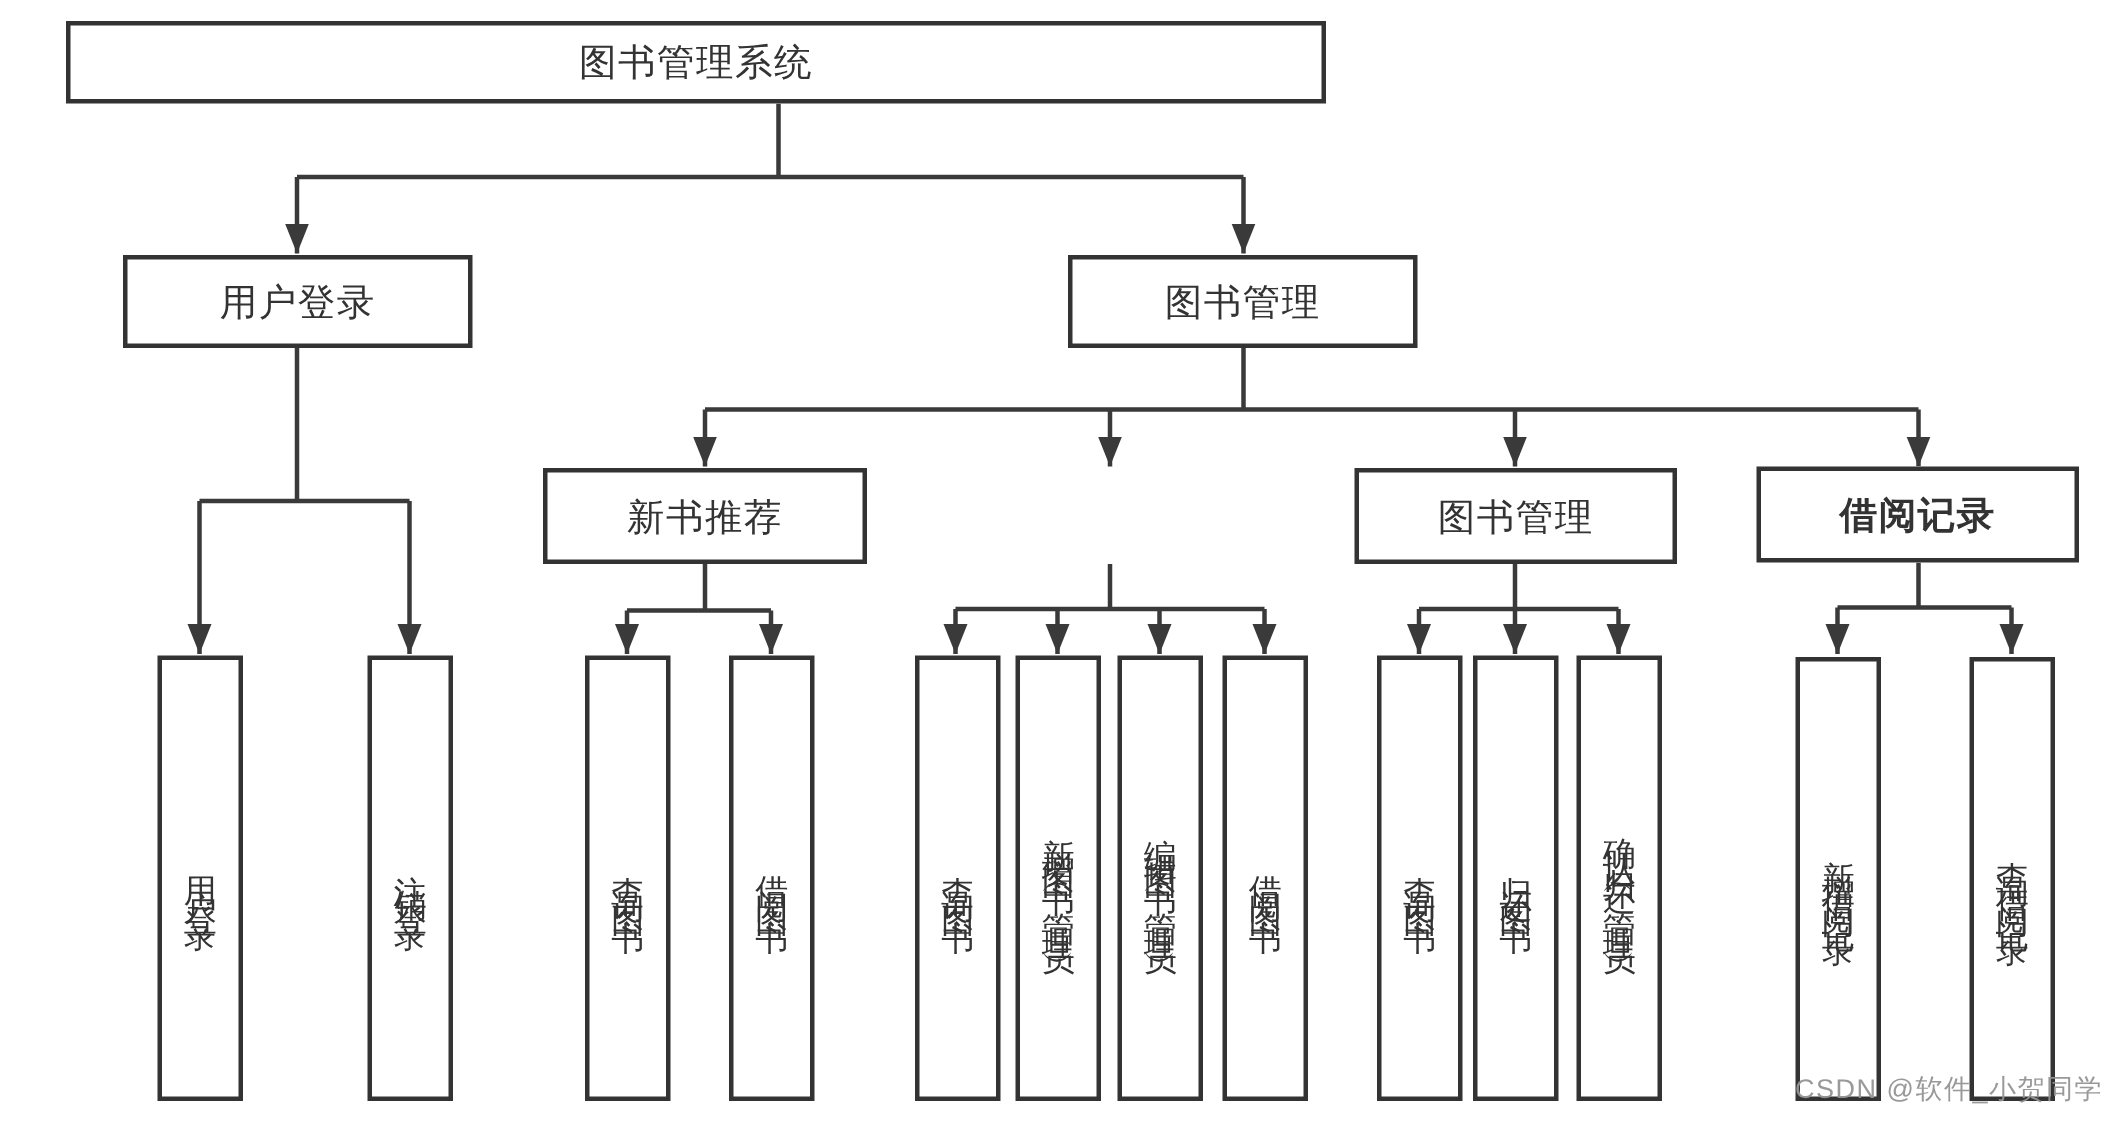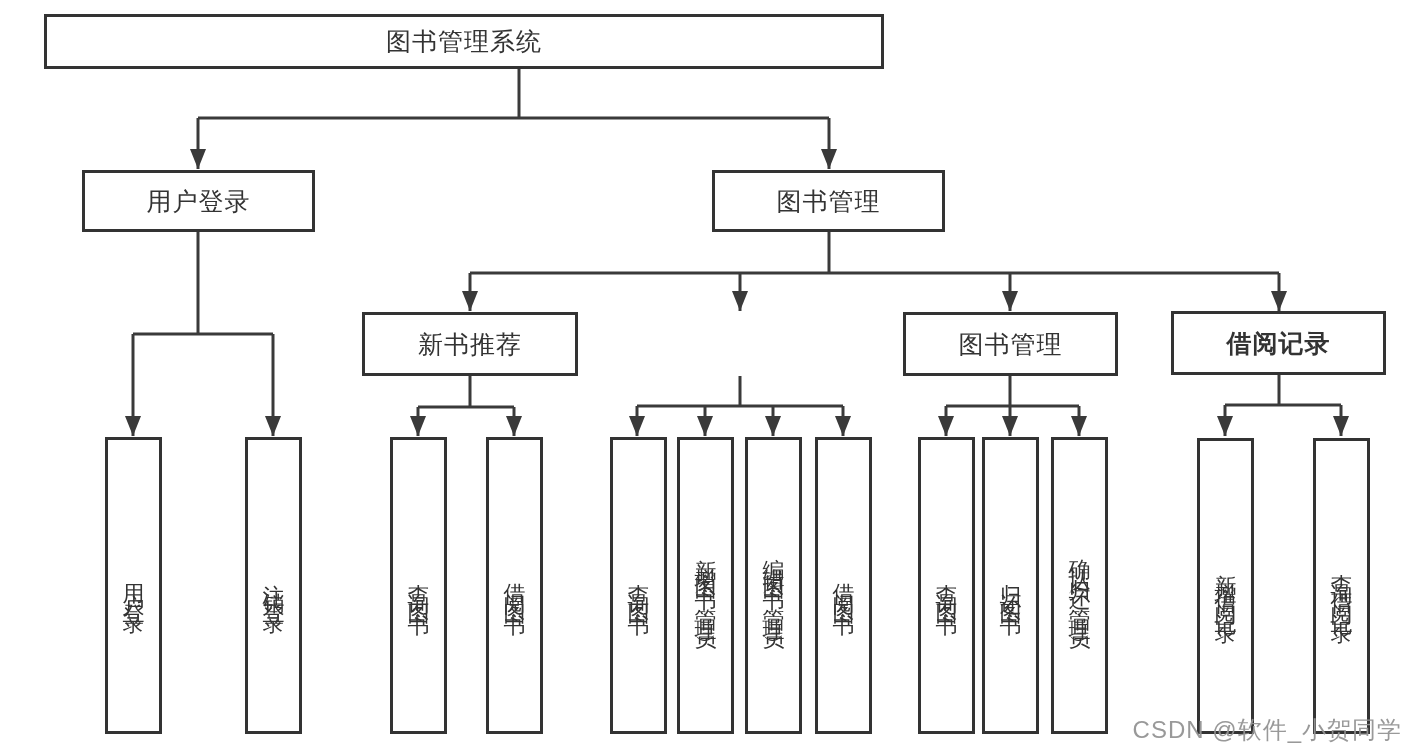--- a/index.html
+++ b/index.html
@@ -52,21 +52,21 @@
     text-orientation: mixed;
     font-size: 22px;
     color: #333333;
     letter-spacing: 10px;
     line-height: 1;
   }
   #watermark {
     position: absolute;
     right: 3px;
     top: 714px;
-    font-size: 24px;
+    font-size: 18px;
     color: rgba(148, 148, 148, 0.95);
     z-index: 3;
     white-space: nowrap;
     letter-spacing: 1px;
     text-align: center;
   }
 </style>
 </head>
 <body>
 

